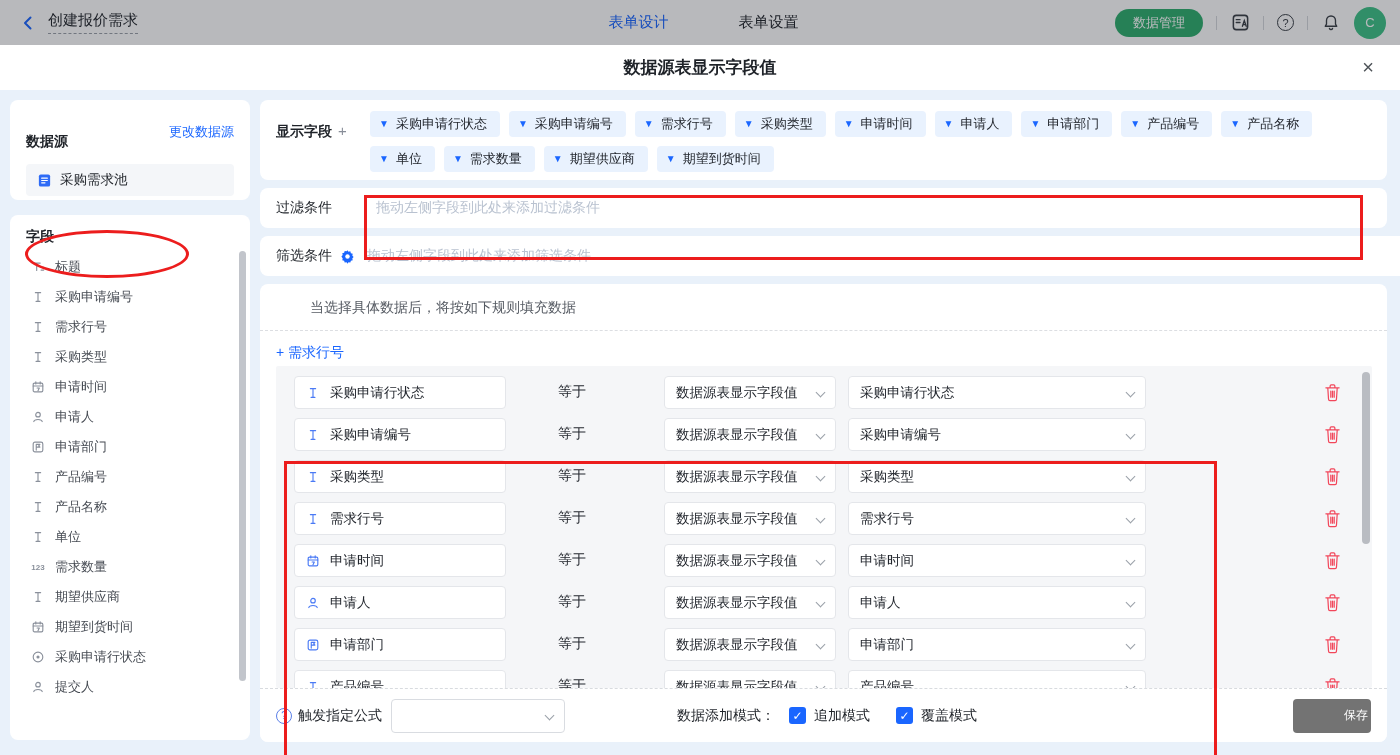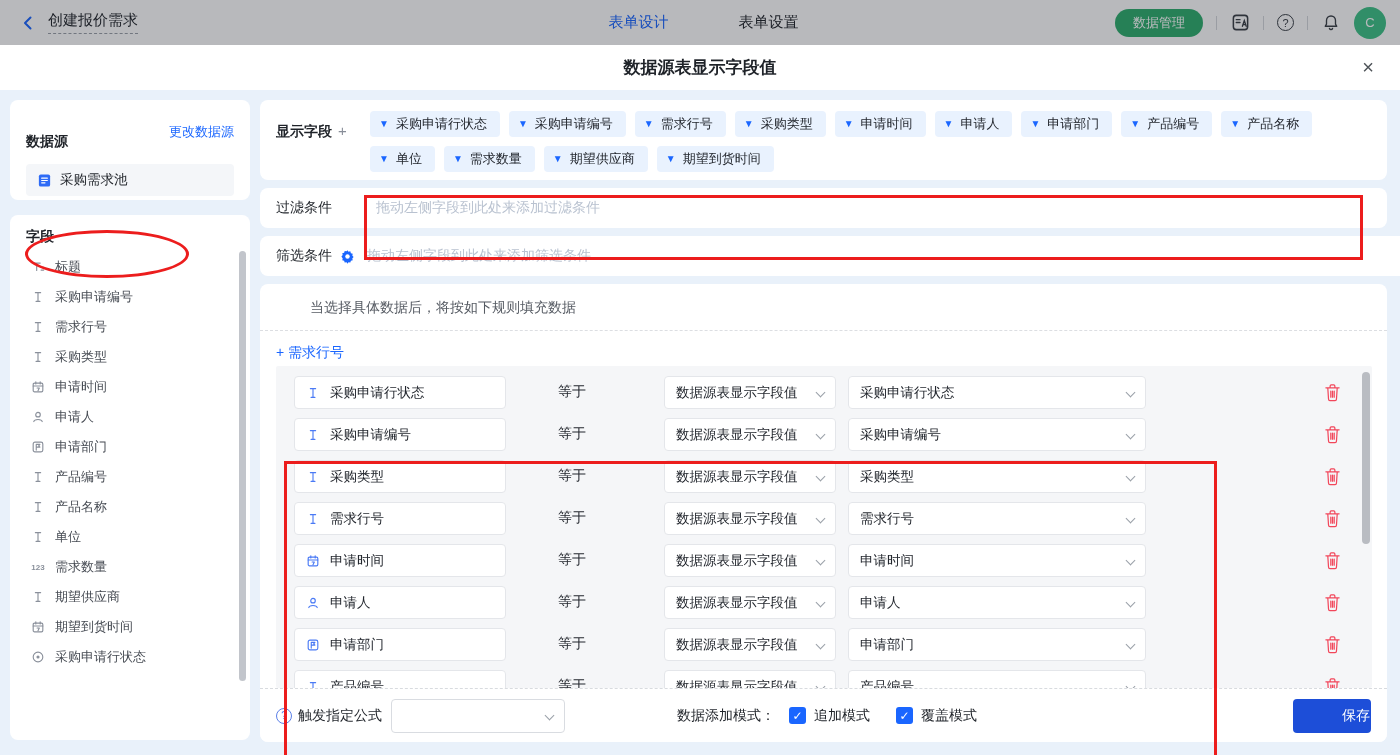--- a/index.html
+++ b/index.html
@@ -84,21 +84,21 @@
   
   #main-footer { position:absolute; left:0; right:0; bottom:0; height:54px; background:#fff; border-top:1px dashed #d8dbdf; border-radius:0 0 8px 8px; display:flex; align-items:center; padding:0 16px; }
   .q-icon { width:16px; height:16px; border:1.3px solid #5b80e8; border-radius:50%; color:#5b80e8; font-size:10px; display:flex; align-items:center; justify-content:center; }
   .formula-label { font-size:14px; margin-left:6px; }
   .formula-select { position:relative; margin-left:9px; width:174px; height:34px; border:1px solid #d9dce1; border-radius:4px; background:#fff; cursor:pointer; }
   .mode-label { margin-left:112px; font-size:14px; }
   .cb-group { display:flex; align-items:center; margin-left:14px; cursor:pointer; }
   .cb-group + .cb-group { margin-left:26px; }
   .cb { width:17px; height:17px; border-radius:3px; background:#1a66ff; color:#fff; font-size:12px; display:flex; align-items:center; justify-content:center; }
   .cb-label { font-size:14px; margin-left:8px; }
-  .save-btn { margin-left:auto; width:78px; height:34px; background:#1d4ed8; color:#fff; font-size:14px; border:none; border-radius:4px; display:flex; align-items:center; justify-content:center; cursor:pointer;padding-left:48px; }
+  .save-btn { margin-left:auto; width:78px; height:34px; background:#737373; color:#fff; font-size:12px; border:none; border-radius:4px; display:flex; align-items:center; justify-content:center; cursor:pointer;padding-left:48px; }
 
   
   .annot { position:absolute; border:3px solid #ec1d1d; pointer-events:none; z-index:40; }
   #annot-ellipse { left:25px; top:140px; width:164px; height:48px; border-radius:50%; }
   #annot-rect-tags { left:364px; top:105px; width:999px; height:65px; }
   #annot-rect-rules { left:284px; top:371px; width:933px; height:312px; }
 
   svg { display:block; }
 </style>
 </head>
@@ -278,20 +278,29 @@
           </div>
           <div class="f-item">
             <span class="f-icon">
               <svg width="14" height="14" viewBox="0 0 16 16">
                 <circle cx="8" cy="8" r="5.5" stroke="currentColor" stroke-width="1.3" fill="none" stroke-linecap="round" stroke-linejoin="round"></circle>
                 <circle cx="8" cy="8" r="1.8" fill="currentColor" stroke="none"></circle>
               </svg>
             </span>
             <span>采购申请行状态</span>
           </div>
+          <div class="f-item">
+            <span class="f-icon">
+              <svg width="14" height="14" viewBox="0 0 16 16">
+                <circle cx="8" cy="5.3" r="2.6" stroke="currentColor" stroke-width="1.3" fill="none" stroke-linecap="round" stroke-linejoin="round"></circle>
+                <path d="M3.2 13.2c.6-3.2 9-3.2 9.6 0" stroke="currentColor" stroke-width="1.3" fill="none" stroke-linecap="round" stroke-linejoin="round"></path>
+              </svg>
+            </span>
+            <span>提交人</span>
+          </div>
         </div>
       <div id="fields-scrollbar"></div>
     </div>
 
     <div class="card" id="card-display">
       <div class="disp-label">
         <b>显示字段</b><span class="disp-plus">+</span>
       </div>
       <div id="tags-wrap">
           <span class="tag">

